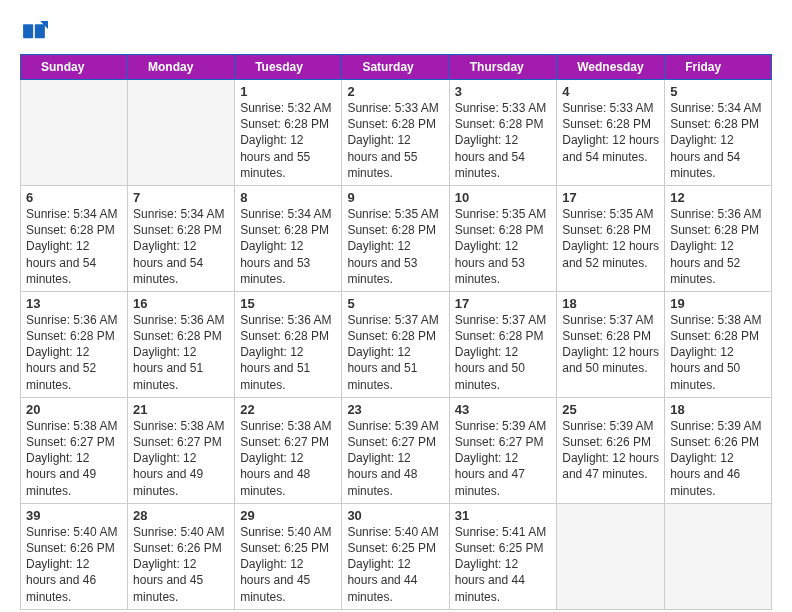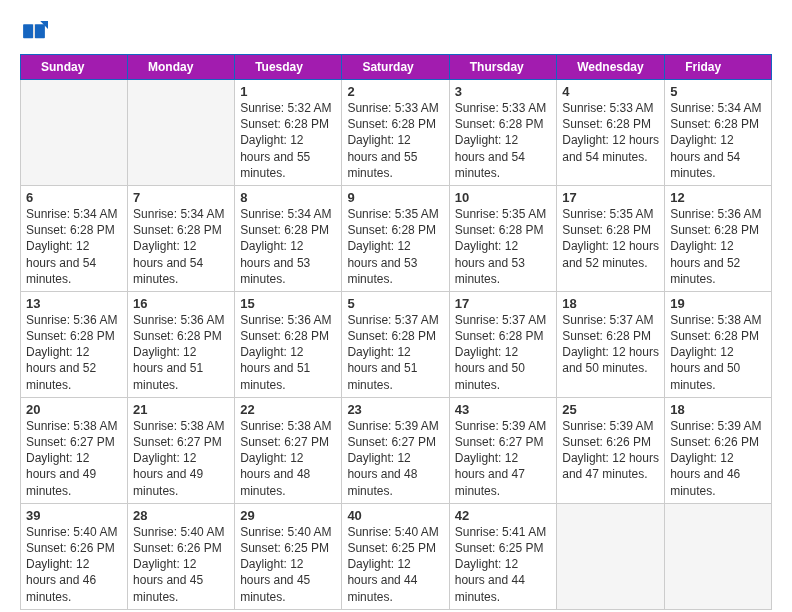--- a/index.html
+++ b/index.html
@@ -259,25 +259,25 @@
           </td>
           <td>
             <span class="day-number">28</span>
             <div class="day-detail">Sunrise: 5:40 AM<br>Sunset: 6:26 PM<br>Daylight: 12 hours and 45 minutes.</div>
           </td>
           <td>
             <span class="day-number">29</span>
             <div class="day-detail">Sunrise: 5:40 AM<br>Sunset: 6:25 PM<br>Daylight: 12 hours and 45 minutes.</div>
           </td>
           <td>
-            <span class="day-number">40</span>
+            <span class="day-number">30</span>
             <div class="day-detail">Sunrise: 5:40 AM<br>Sunset: 6:25 PM<br>Daylight: 12 hours and 44 minutes.</div>
           </td>
           <td>
-            <span class="day-number">42</span>
+            <span class="day-number">31</span>
             <div class="day-detail">Sunrise: 5:41 AM<br>Sunset: 6:25 PM<br>Daylight: 12 hours and 44 minutes.</div>
           </td>
           <td class="empty"></td>
           <td class="empty"></td>
         </tr>
       </tbody>
   </table>
 </div>
 
 </body></html>

